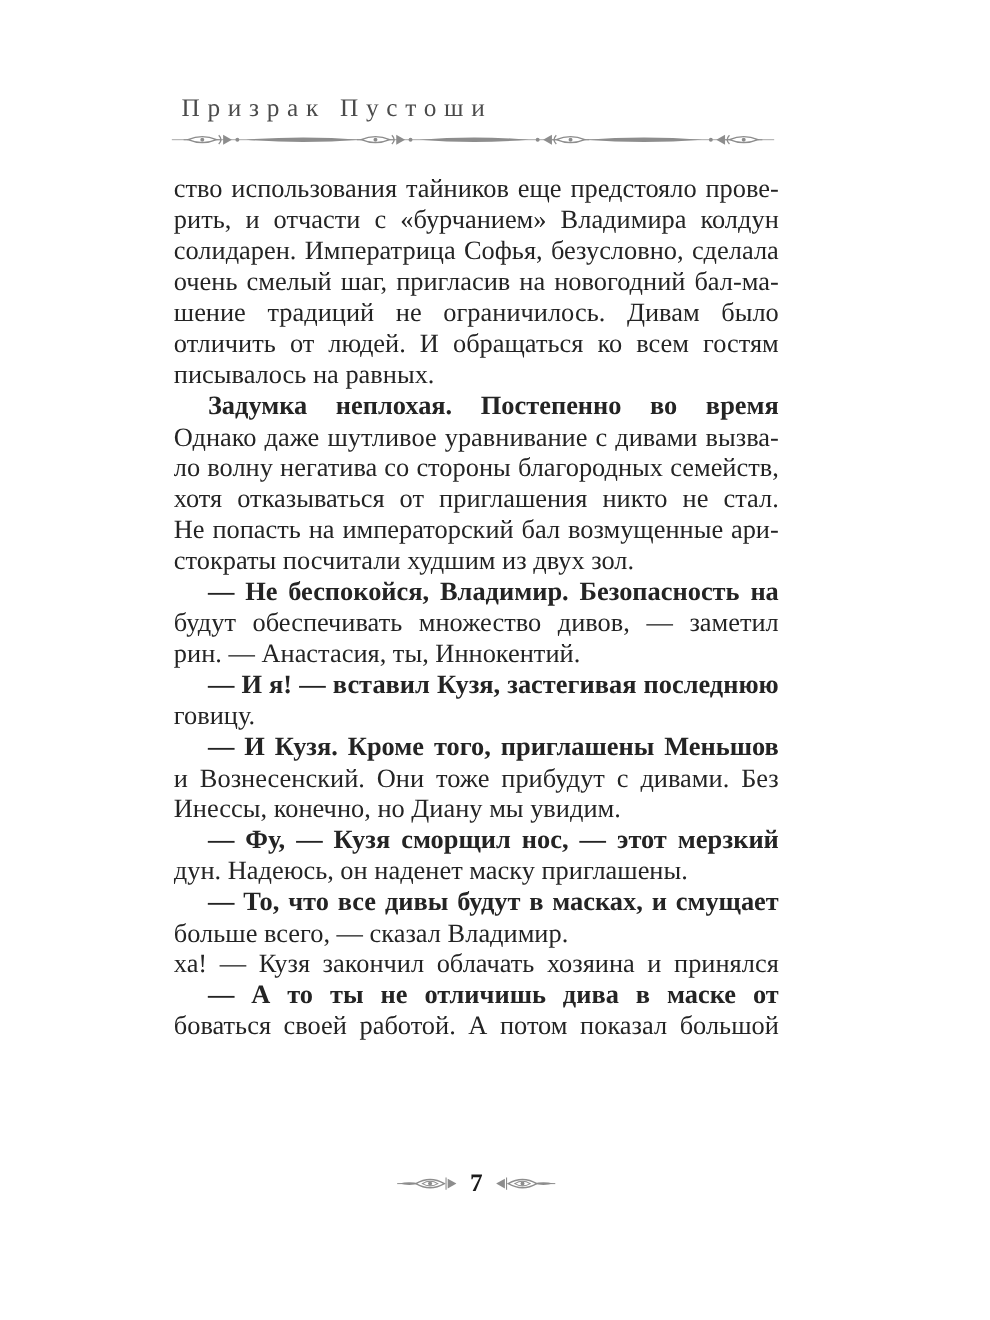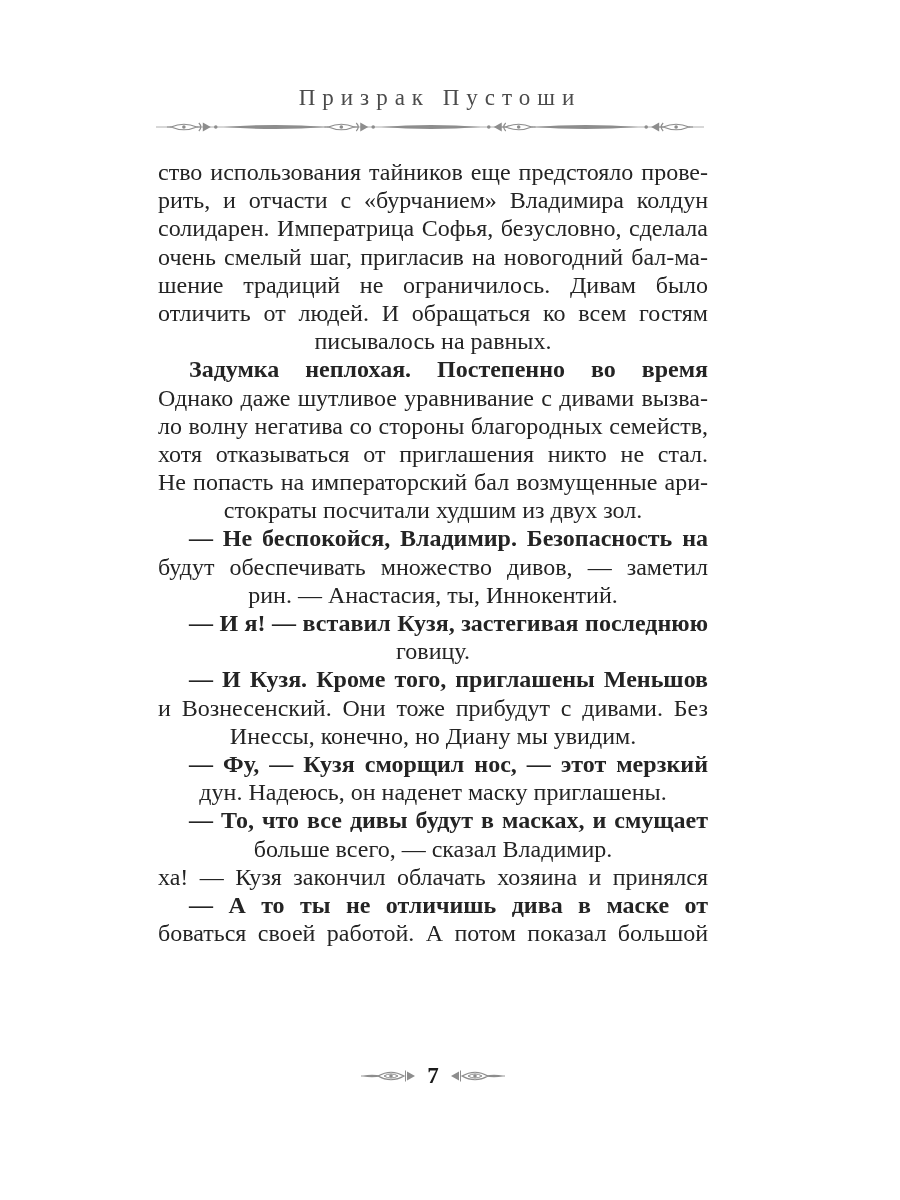--- a/index.html
+++ b/index.html
@@ -13,41 +13,41 @@
   .page{
     position:relative;
     width:900px;height:1200px;
     margin:0 auto;
     background:var(--page_bg);
     font-family:"Liberation Serif","DejaVu Serif",serif;
     overflow:hidden;
   }
   .running-title{
     position:absolute;left:158px;top:85px;width:550px;
-    text-align:center;
+    text-align:left;
     font-size:23px;
     letter-spacing:7px;
     padding-left:7px; 
     color:var(--title);
     white-space:nowrap;
   }
   .head-orn{
     position:absolute;left:156px;top:118px;width:548px;height:18px;
     color:var(--ornament);
   }
   .text-block{
     position:absolute;left:158px;top:158px;width:550px;
     color:var(--text);
     font-size:24px;
   }
   .line{
     height:28.2px;
     line-height:28.2px;
     overflow:hidden;
-    text-align:center;
+    text-align:left;
     white-space:normal;
   }
   .line.just{
     text-align:justify;
     text-align-last:justify;
   }
   .line.ind{
     padding-left:31px;
     font-weight:bold;
   }

